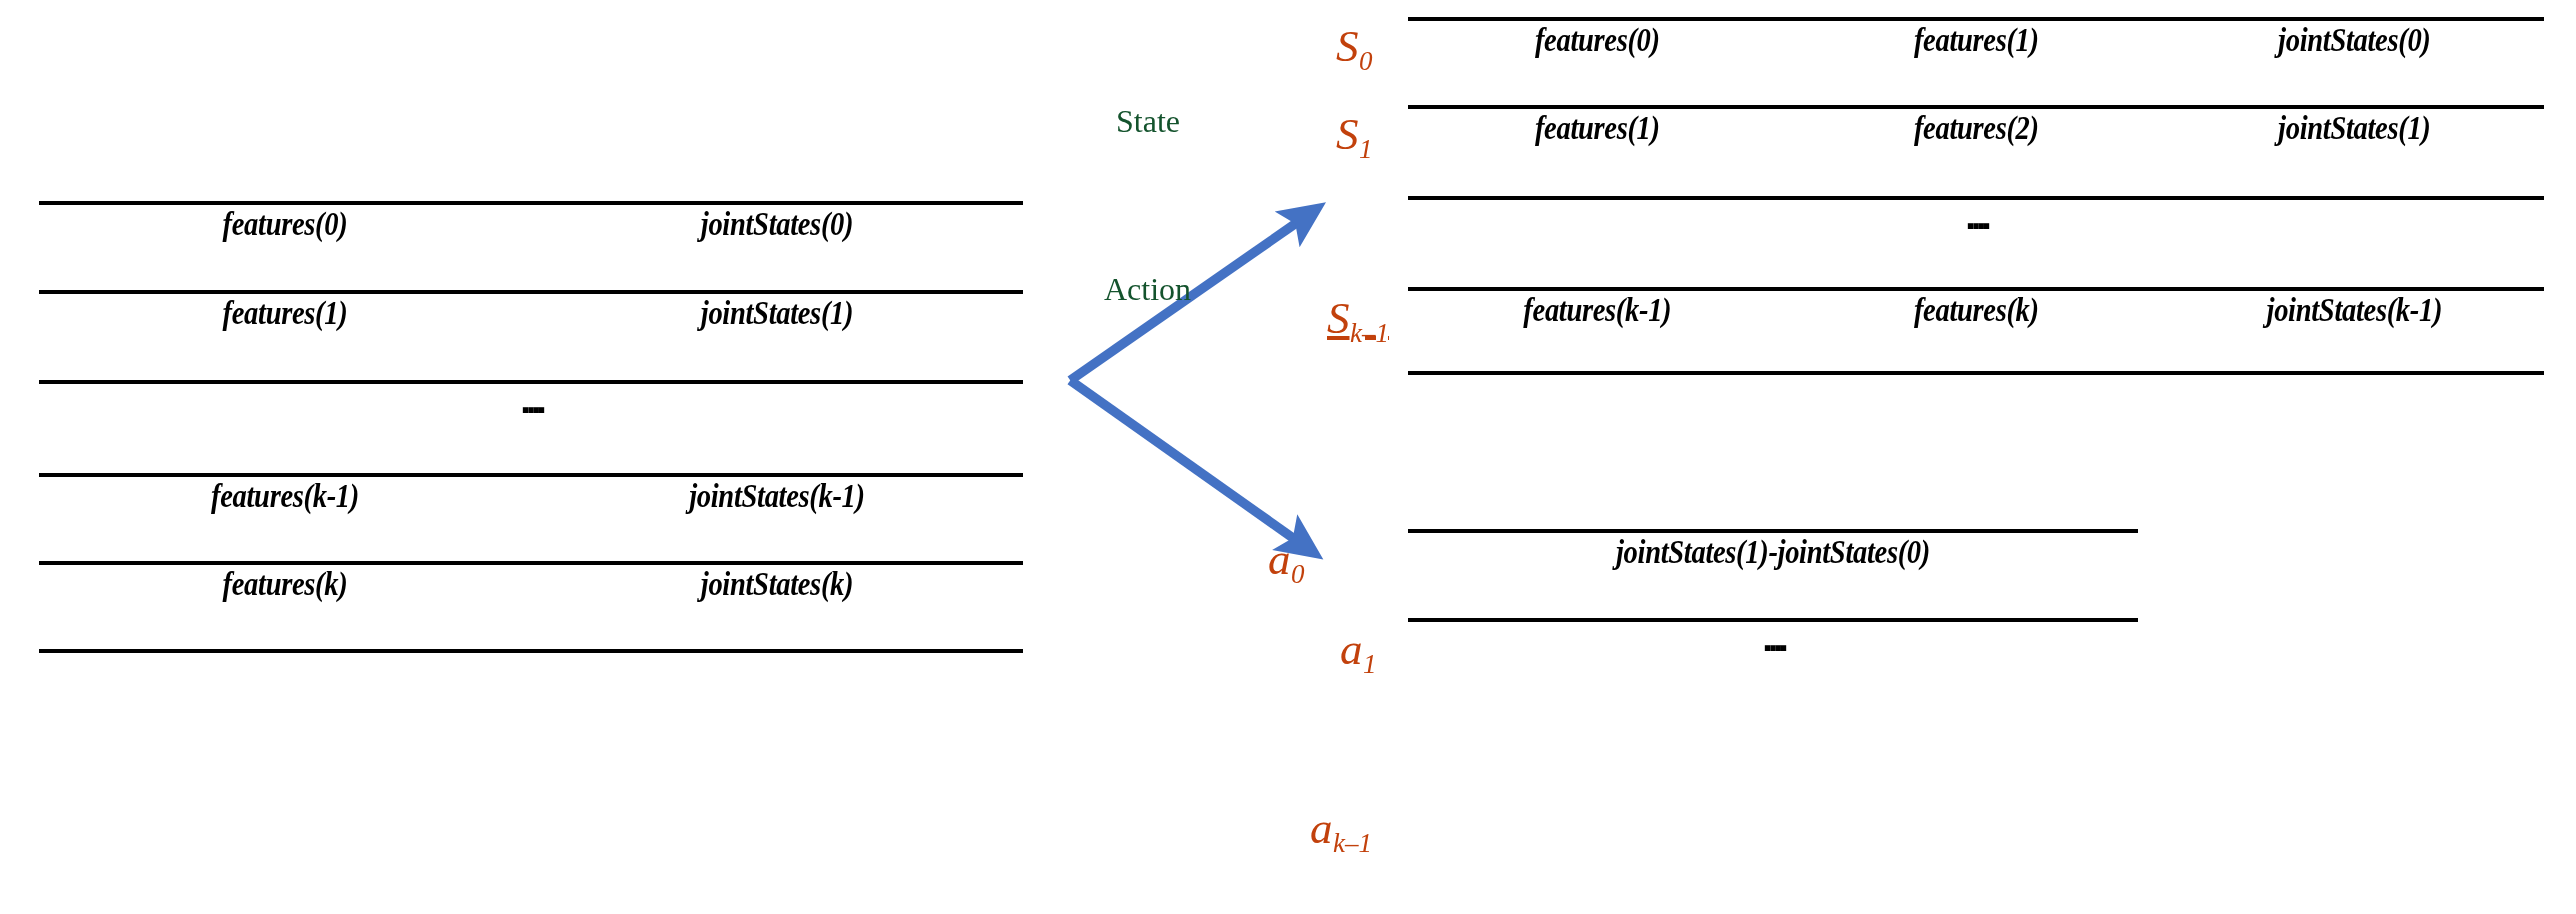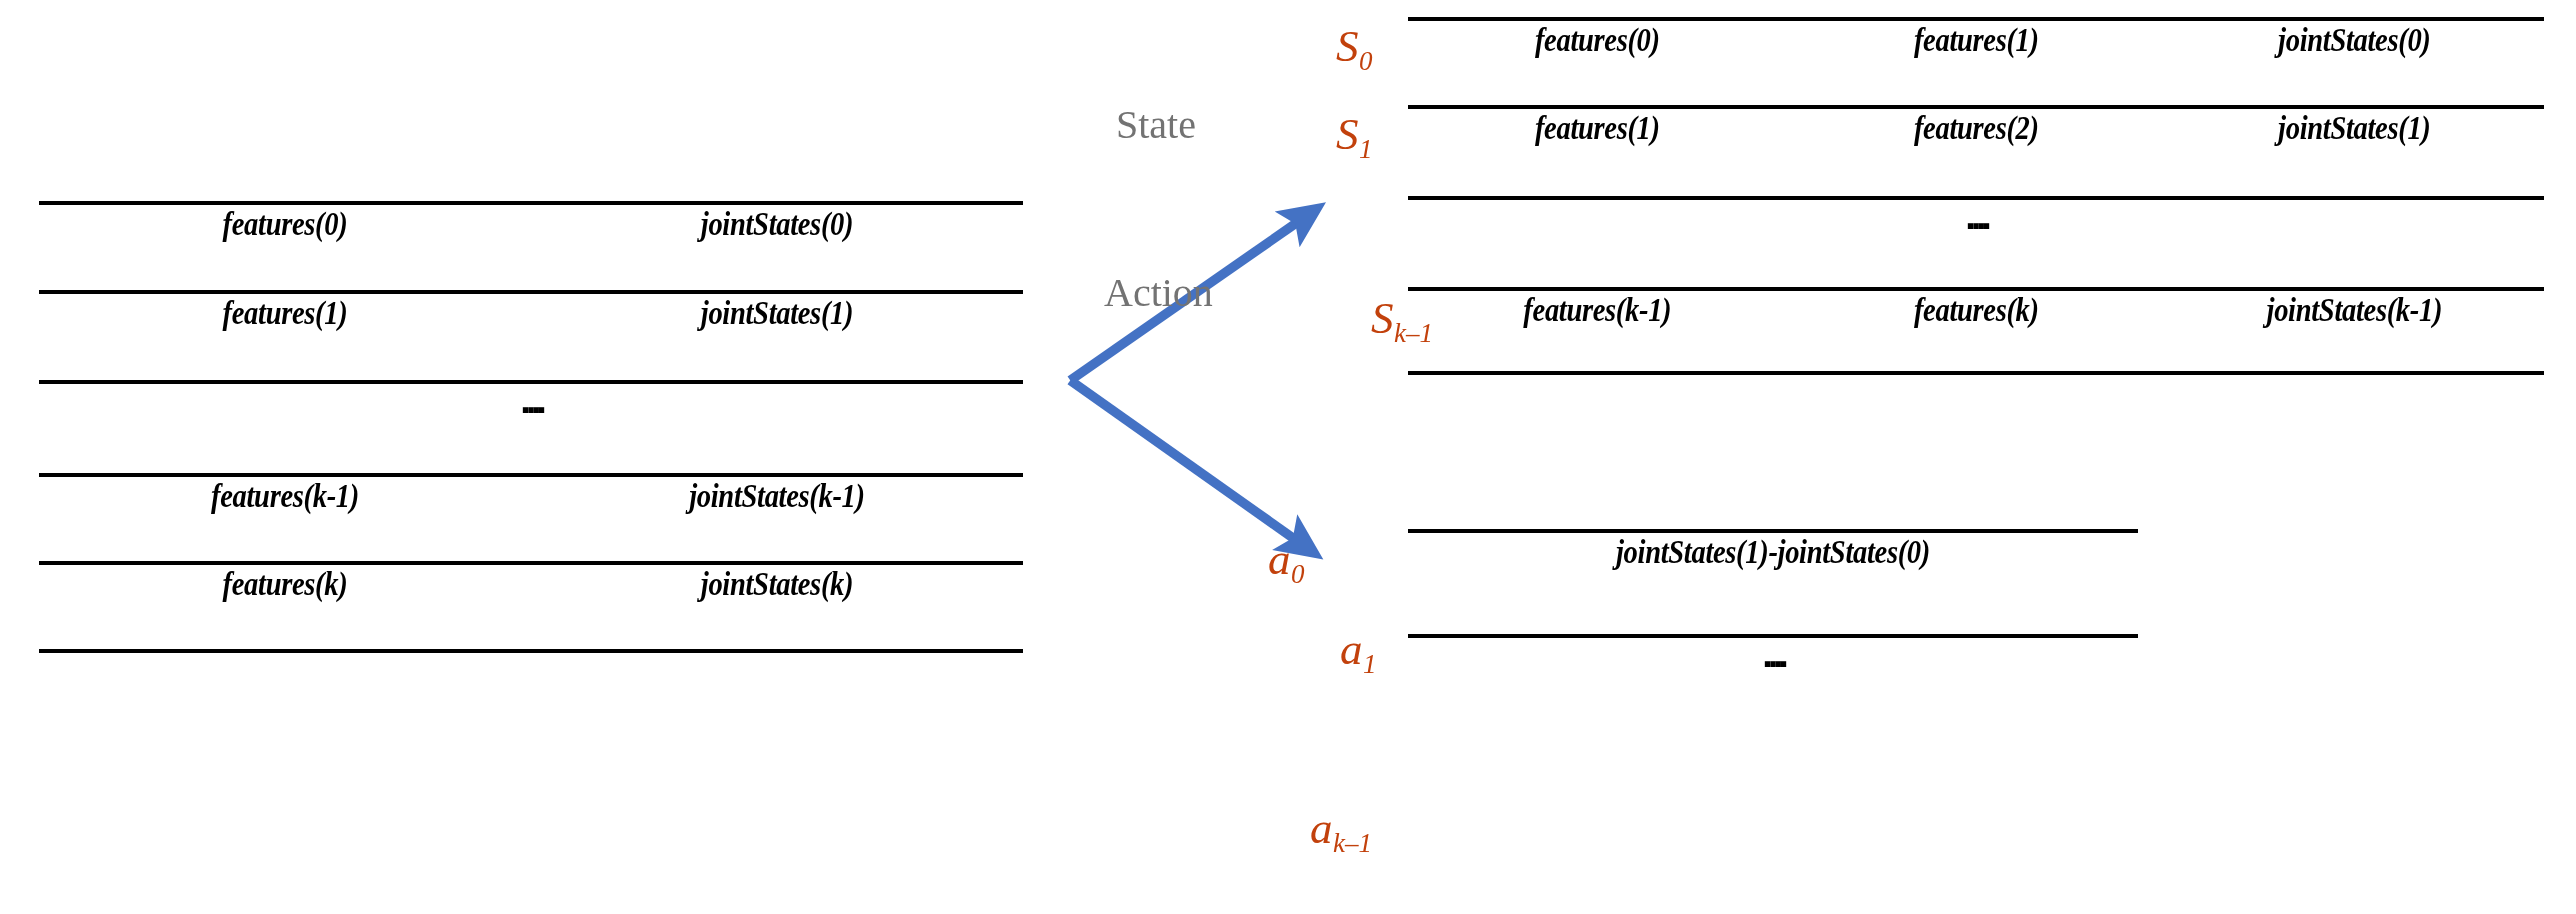--- a/index.html
+++ b/index.html
@@ -78,21 +78,21 @@
   #state-table .row.r3 { height: 91px; }
   #state-table .row.r4 { height: 88px; }
   #state-table .cell { width: 33.3333%; }
 
   
   #action-table {
     left: 1408px;
     top: 529px;
     width: 730px;
   }
-  #action-table .row { height: 105px; }
+  #action-table .row { height: 89px; }
   #action-table .row.r2 { height: 90px; }
   #action-table .row.r3 { height: 89px; }
   #action-table .row.r4 { height: 86px; }
   #action-table .cell { width: 100%; }
 
   
   .idx {
     position: absolute;
     font-family: "Liberation Serif", "DejaVu Serif", serif;
     font-style: italic;
@@ -108,22 +108,22 @@
     vertical-align: baseline;
     position: relative;
     top: 0.34em;
     left: 0.02em;
   }
 
   
   .arrow-label {
     position: absolute;
     font-family: "Liberation Serif", "DejaVu Serif", serif;
-    font-size: 40px;
-    color: #737373;
+    font-size: 32px;
+    color: #14532d;
     white-space: nowrap;
     line-height: 1;
   }
 
   #arrows-svg {
     position: absolute;
     left: 0;
     top: 0;
     width: 2576px;
     height: 914px;
@@ -201,21 +201,21 @@
     </div>
 
   </div>
 
   <div class="idx" style="left:1336px; top:24px;">
     <span>S</span><sub>0</sub>
   </div>
   <div class="idx" style="left:1336px; top:112px;">
     <span>S</span><sub>1</sub>
   </div>
-  <div class="idx" style="left:1371px; top:296px;">
+  <div class="idx" style="left:1327px; top:296px;text-decoration:underline;">
     <span>S</span><sub>k–1</sub>
   </div>
 
   <div class="tbl" id="action-table">
 
     <div class="row r1">
       <div class="cell">jointStates(1)-jointStates(0)</div>
     </div>
 
 

